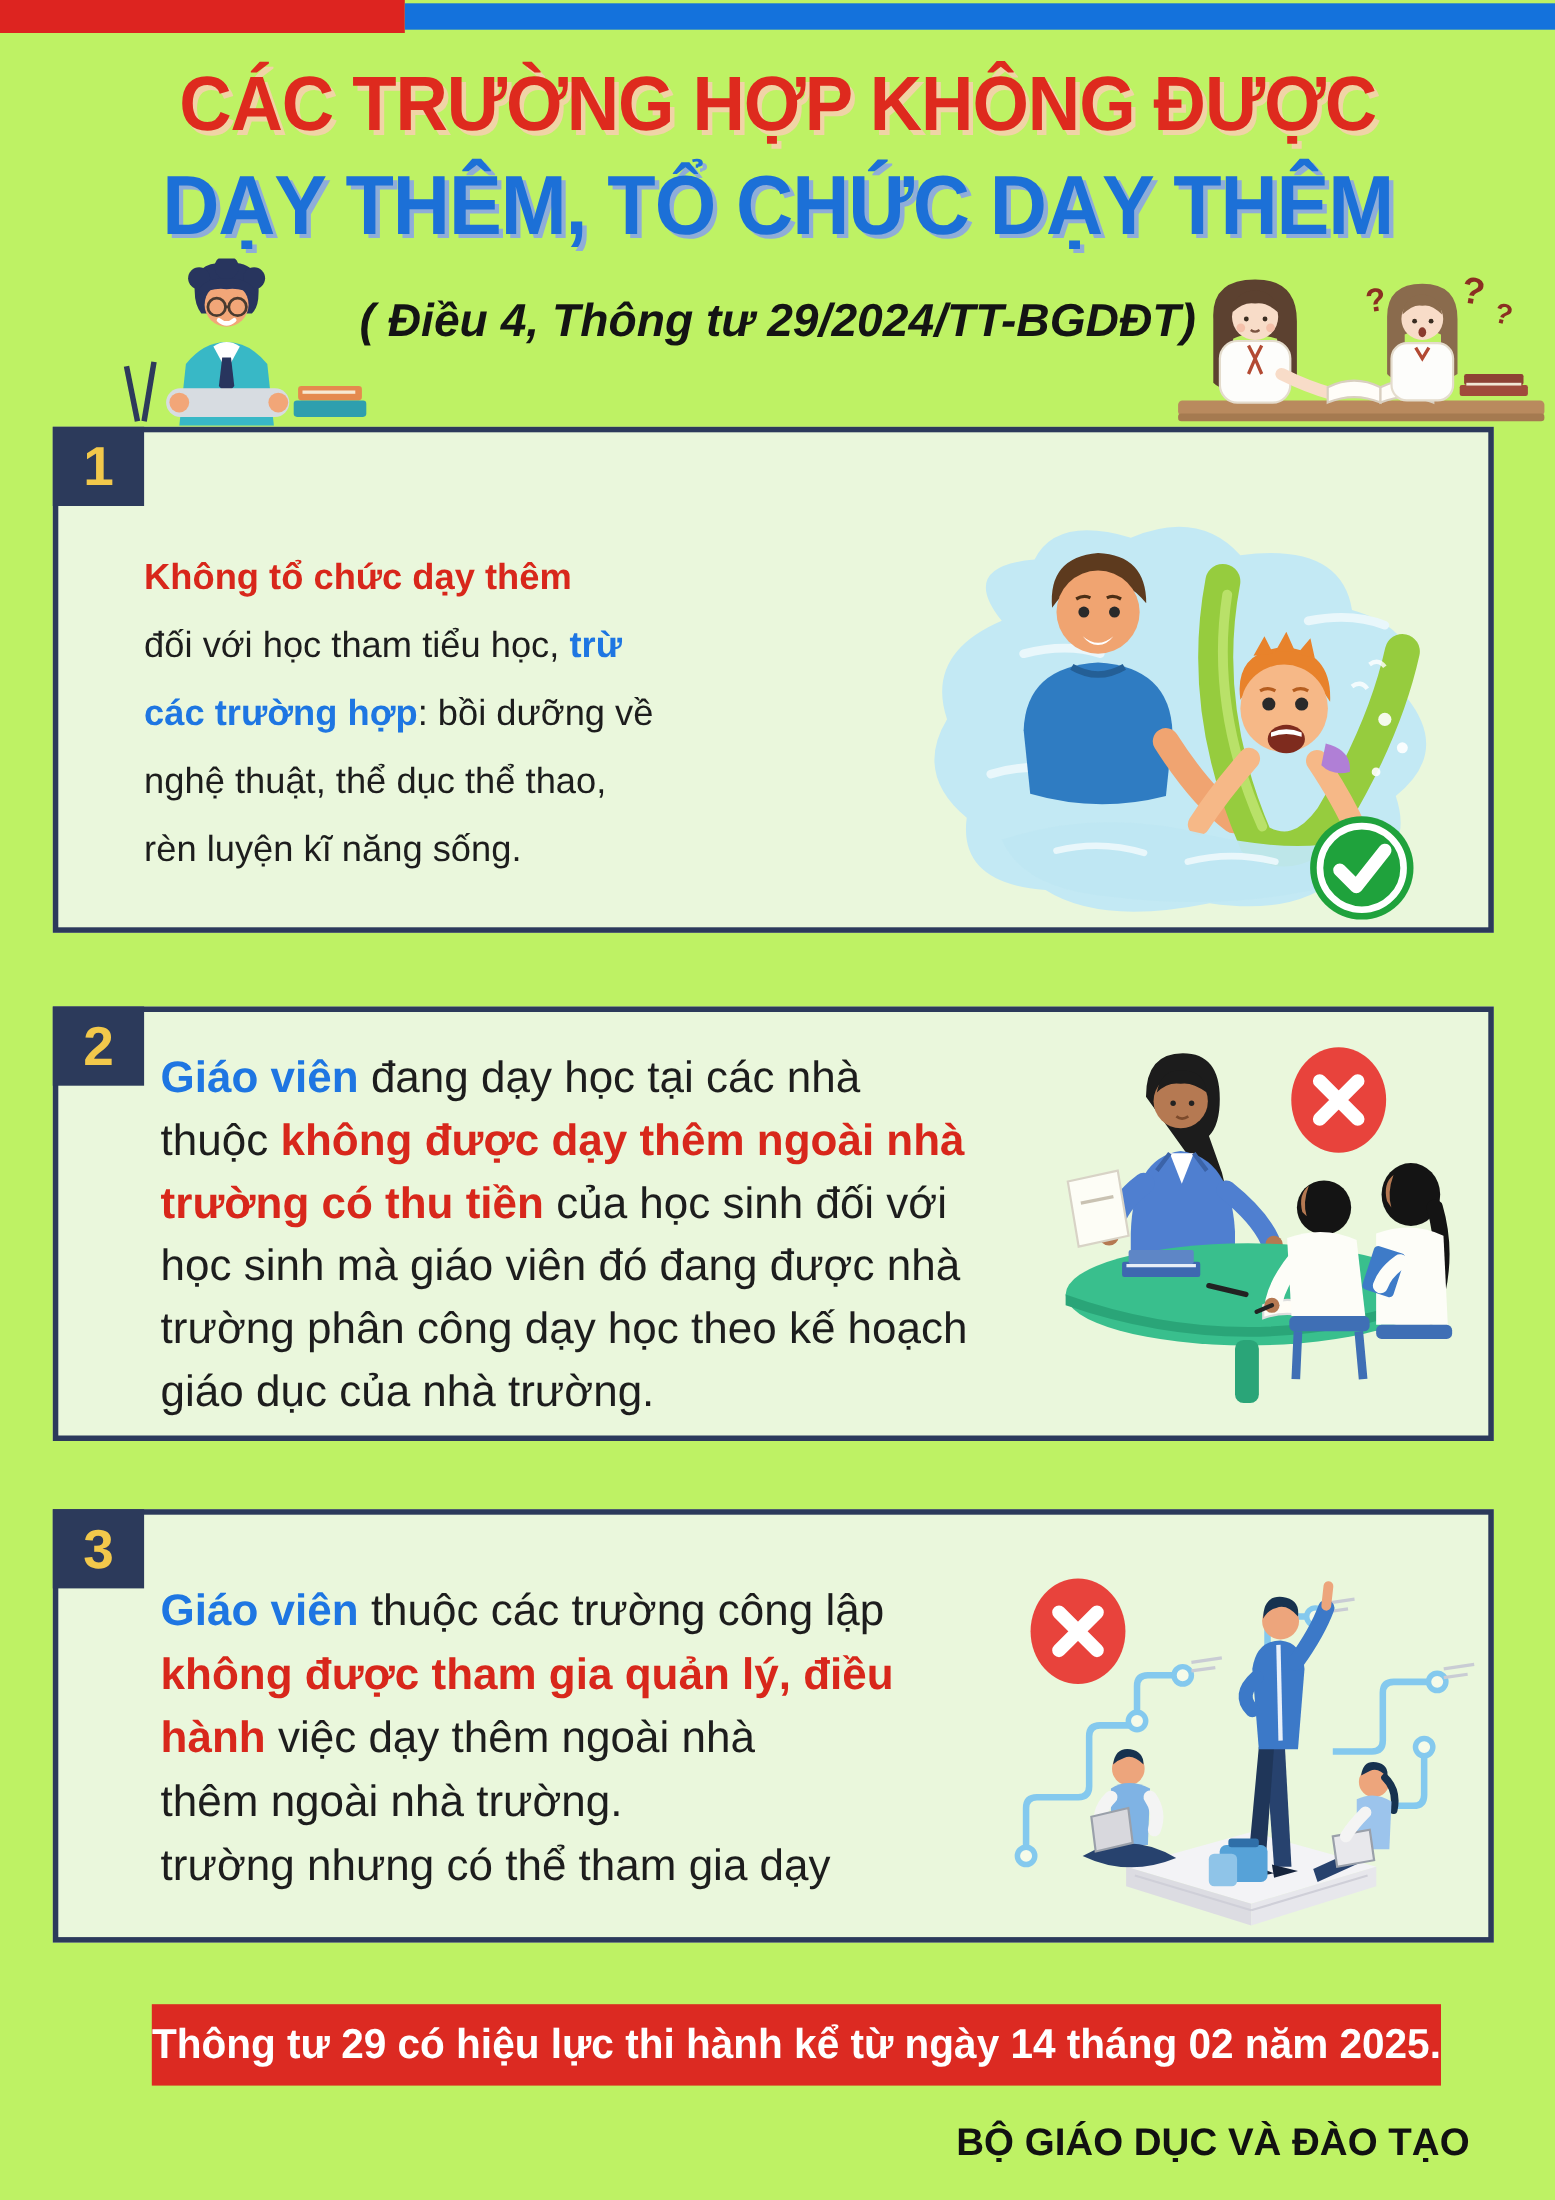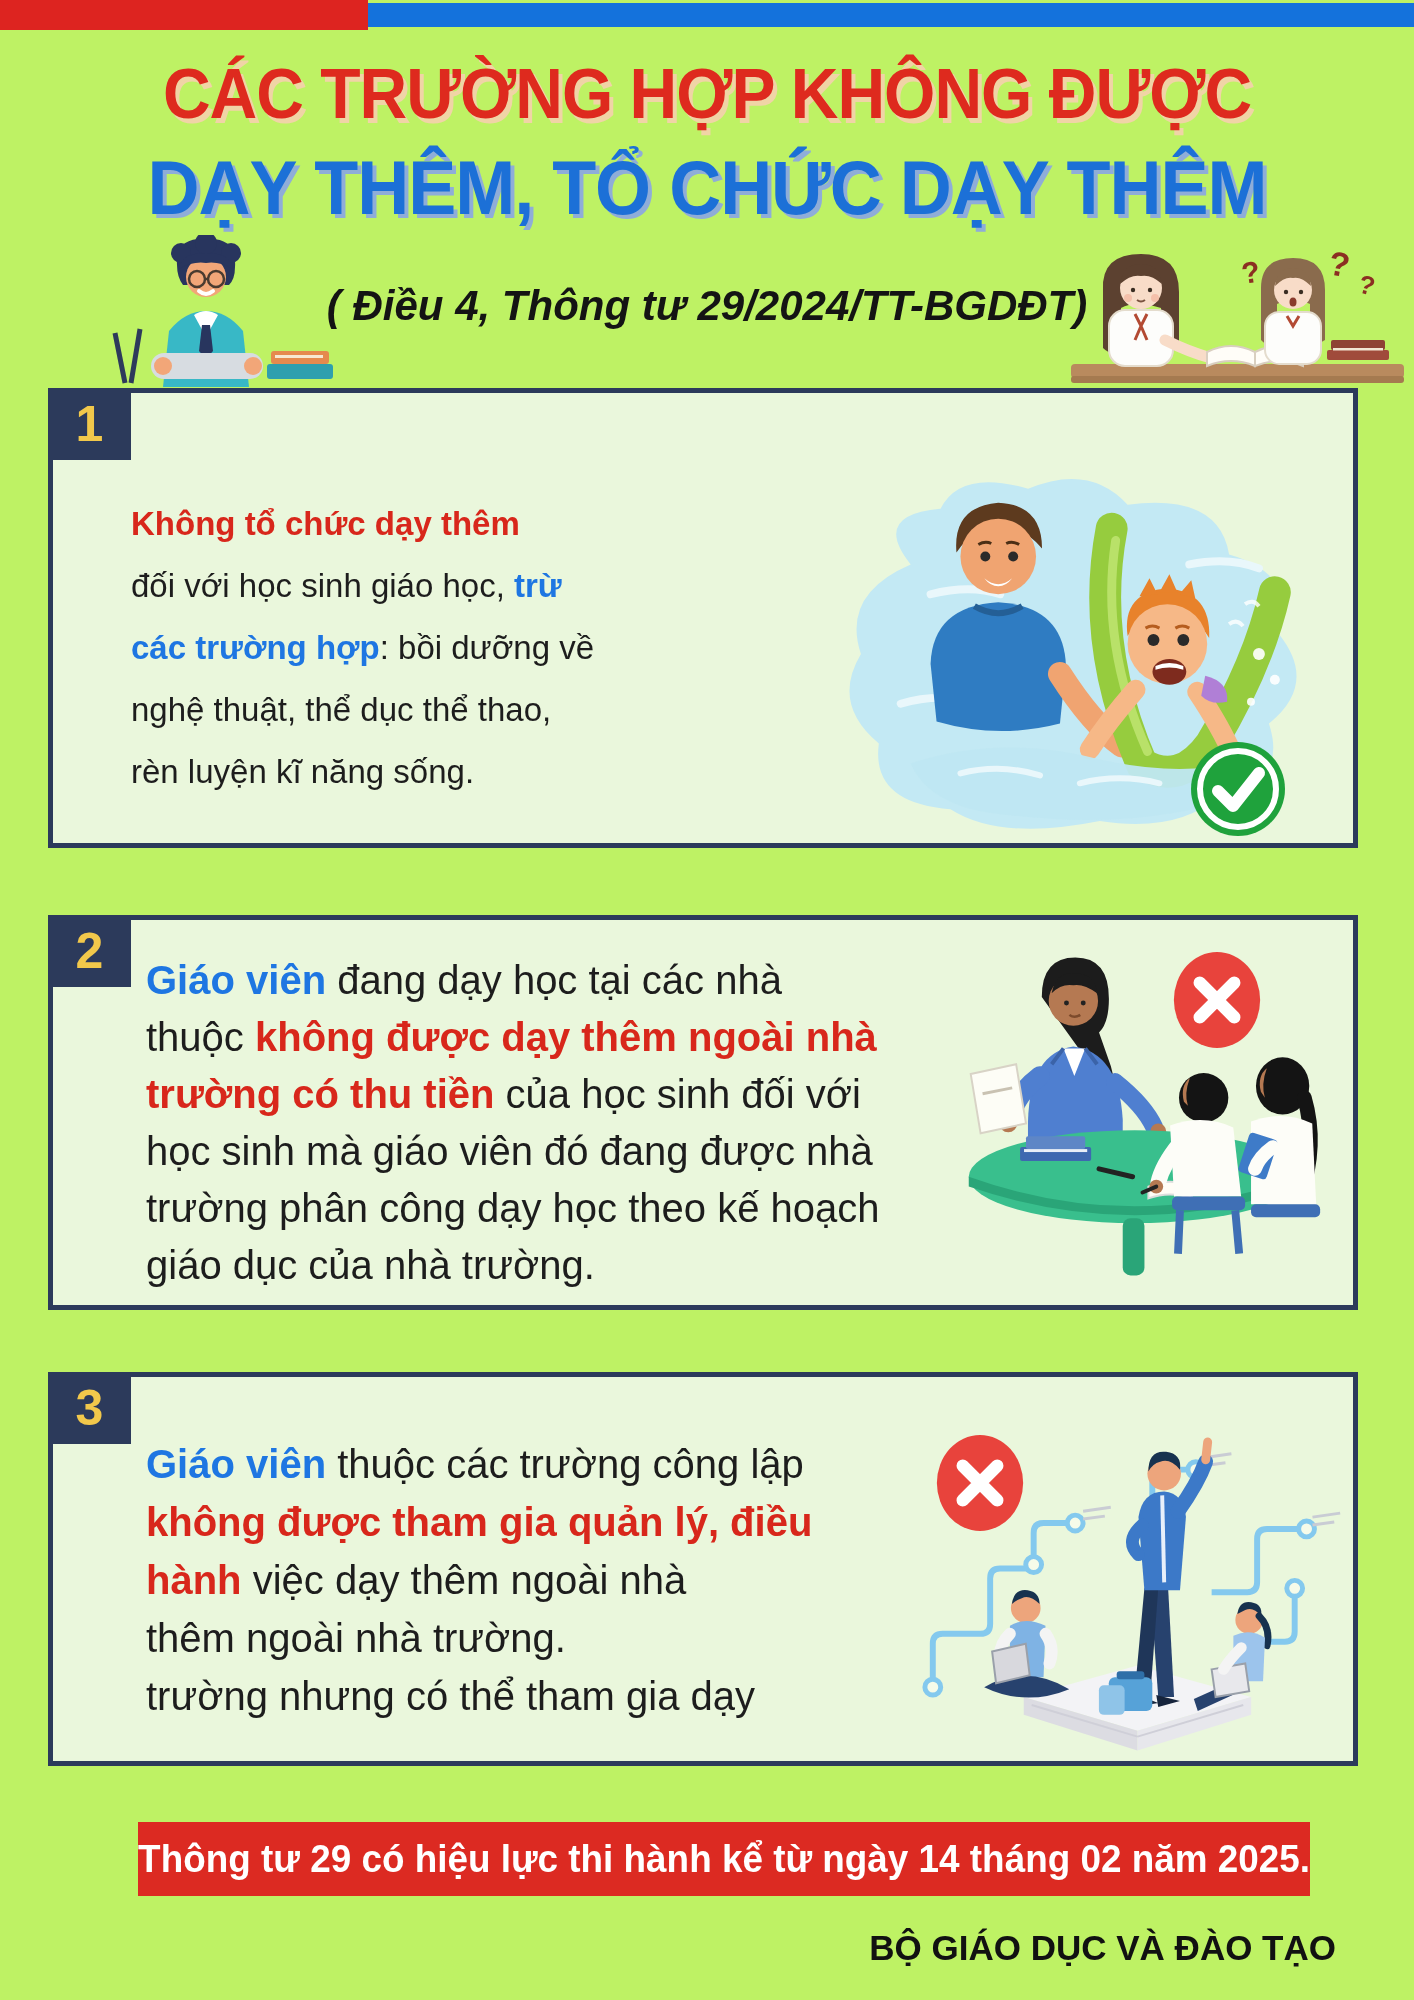--- a/index.html
+++ b/index.html
@@ -10,21 +10,21 @@
   .bar-red{position:absolute;left:0;top:0;width:368px;height:30px;background:#dd2420;}
   .bar-blue{position:absolute;left:368px;top:3px;width:1046px;height:24px;background:#1472dc;}
 
   
   .title1{position:absolute;left:0;top:56px;width:100%;text-align:center;
           font-size:66px;font-weight:800;letter-spacing:-1px;color:#de2a1e;
           text-shadow:4px 4px 0 #f0d4a6;transform:scaleY(1.06);}
   .title2{position:absolute;left:0;top:146px;width:100%;text-align:center;
           font-size:72px;font-weight:800;letter-spacing:-1px;color:#1c70d7;
           text-shadow:4px 4px 0 #8fadd8;transform:scaleY(1.06);}
-  .subtitle{position:absolute;left:0;top:282px;width:100%;text-align:center;
+  .subtitle{position:absolute;left:0;top:267px;width:100%;text-align:center;
           font-size:42px;font-style:italic;font-weight:700;color:#141414;}
 
   
   .teacher-illo{position:absolute;left:85px;top:235px;width:250px;height:152px;}
   .students-illo{position:absolute;left:1065px;top:248px;width:345px;height:150px;}
 
   
   .box{position:absolute;left:48px;width:1310px;background:#eaf7dc;border:5px solid #2c3a5b;box-sizing:border-box;}
   .box.sec1{top:388px;height:460px;}
   .box.sec2{top:915px;height:395px;}
@@ -175,21 +175,21 @@
     <div class="status-icon is-check">
       <svg class="check" viewBox="0 0 100 100">
         <circle cx="50" cy="50" r="47" fill="#1fa23c"></circle>
         <circle cx="50" cy="50" r="38" fill="none" stroke="#ffffff" stroke-width="6"></circle>
         <path d="M30 52 L45 67 L71 34" stroke="#ffffff" stroke-width="12" fill="none" stroke-linecap="round" stroke-linejoin="round"></path>
       </svg>
 
     </div>
     <div class="lines">
         <div class="line"><span class="seg-r">Không tổ chức dạy thêm</span></div>
-        <div class="line"><span class="seg-k">đối với học sinh giáo học, </span><span class="seg-b">trừ</span></div>
+        <div class="line"><span class="seg-k">đối với học tham tiểu học, </span><span class="seg-b">trừ</span></div>
         <div class="line"><span class="seg-b">các trường hợp</span><span class="seg-k">: bồi dưỡng về</span></div>
         <div class="line"><span class="seg-k">nghệ thuật, thể dục thể thao,</span></div>
         <div class="line"><span class="seg-k">rèn luyện kĩ năng sống.</span></div>
       </div>
   </div>
 
   <div class="box sec2">
     <div class="badge">
       <span class="badge-num">2</span>
     </div>

